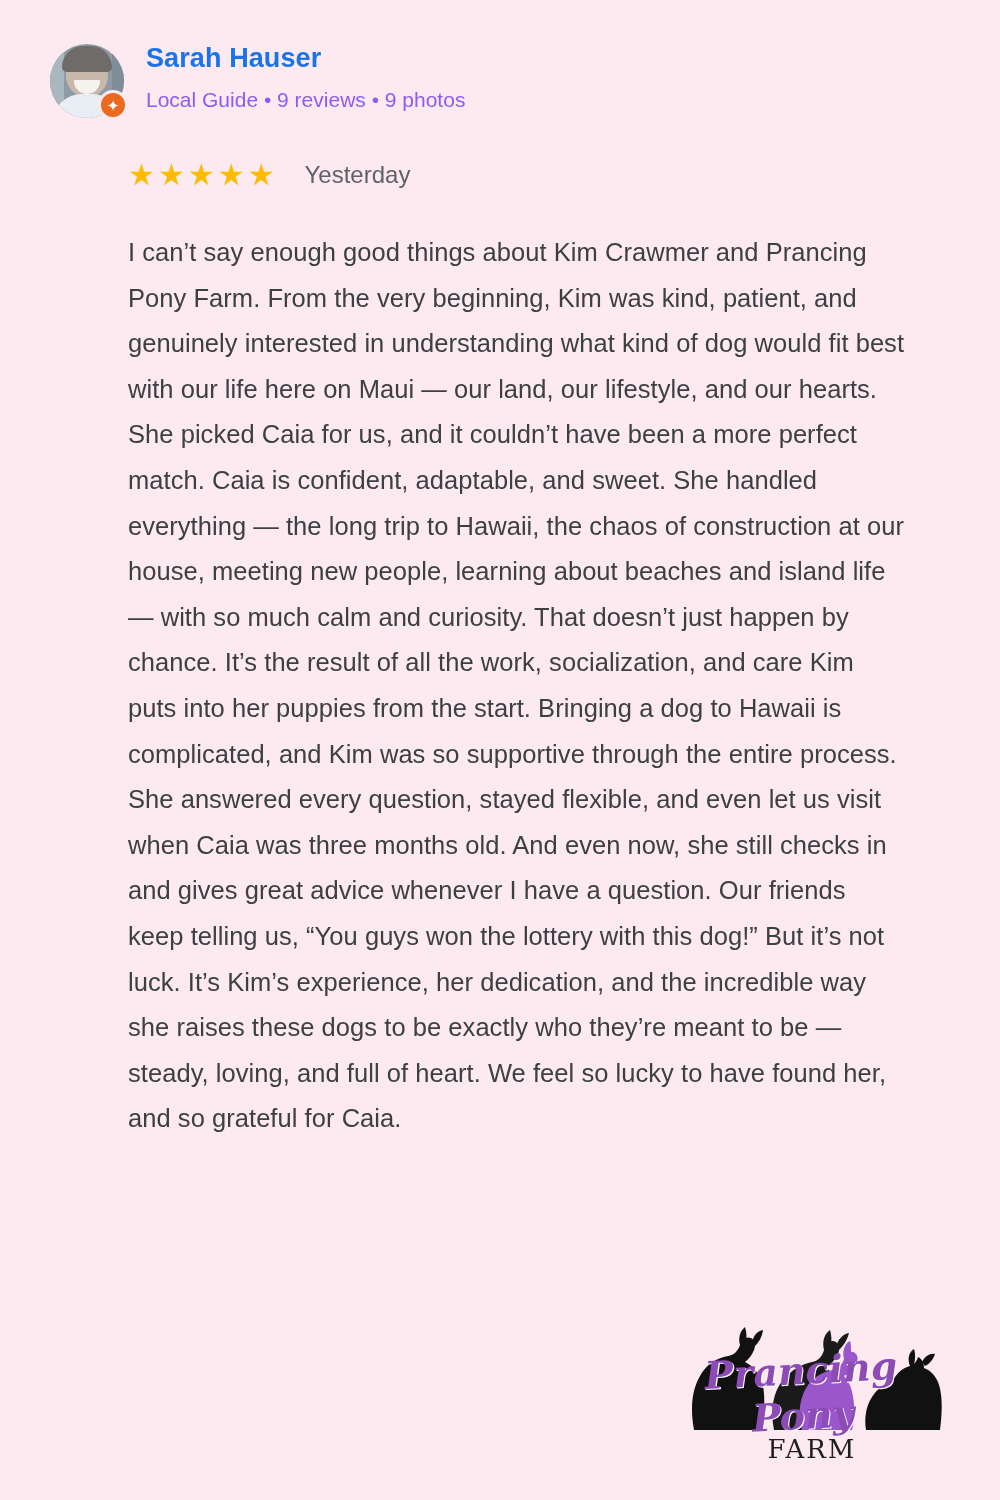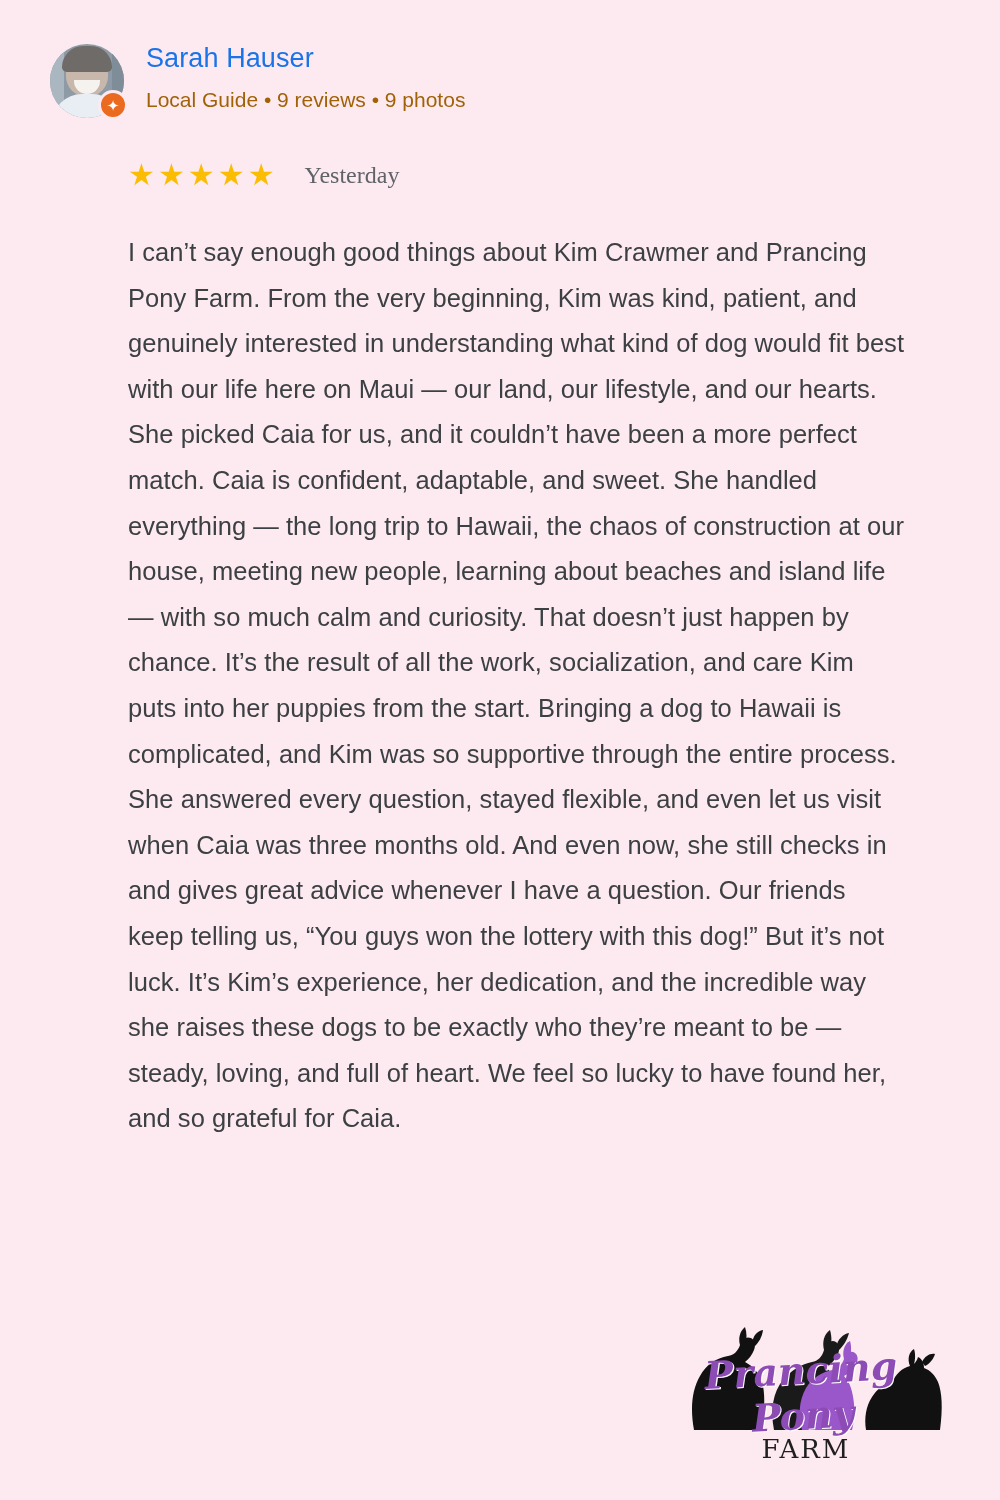--- a/index.html
+++ b/index.html
@@ -116,26 +116,26 @@
     font-size: 15px;
     line-height: 1;
   }
 
   .header-text {
     padding-top: 2px;
   }
   .reviewer-name {
     color: #1a73e8;
     font-size: 27px;
-    font-weight: 400;
+    font-weight: 700;
     letter-spacing: .1px;
     line-height: 1.25;
   }
   .reviewer-meta {
-    color: #a16207;
+    color: #8b5cf6;
     font-size: 21px;
     margin-top: 10px;
     line-height: 1.3;
   }
 
   
   .rating-row {
     display: flex;
     align-items: center;
     margin-top: 42px;
@@ -147,21 +147,20 @@
   }
   .stars span {
     color: #fbbc04;
     font-size: 30px;
     line-height: 1;
   }
   .review-date {
     color: #5f6368;
     font-size: 24px;
     margin-left: 30px;
-    font-family: Liberation Serif, serif;
   }
 
   
   .review-body {
     margin-top: 40px;
     padding-left: 78px;
     padding-right: 42px;
     color: #3c4043;
     font-size: 25.5px;
     line-height: 45.6px;
@@ -187,21 +186,21 @@
     font-family: "DejaVu Serif", serif;
     font-style: italic;
     font-weight: 700;
     font-size: 38px;
     color: #8d4bb5;
     text-shadow: 1px 1px 0 #ffffff;
     transform: rotate(-3deg);
   }
   .logo-sub {
     position: absolute;
-    left: 4px;
+    left: 10px;
     bottom: 8px;
     width: 300px;
     text-align: center;
     font-family: "DejaVu Serif", serif;
     font-weight: 400;
     font-size: 26px;
     letter-spacing: 2px;
     color: #1f1f1f;
   }
 </style>

